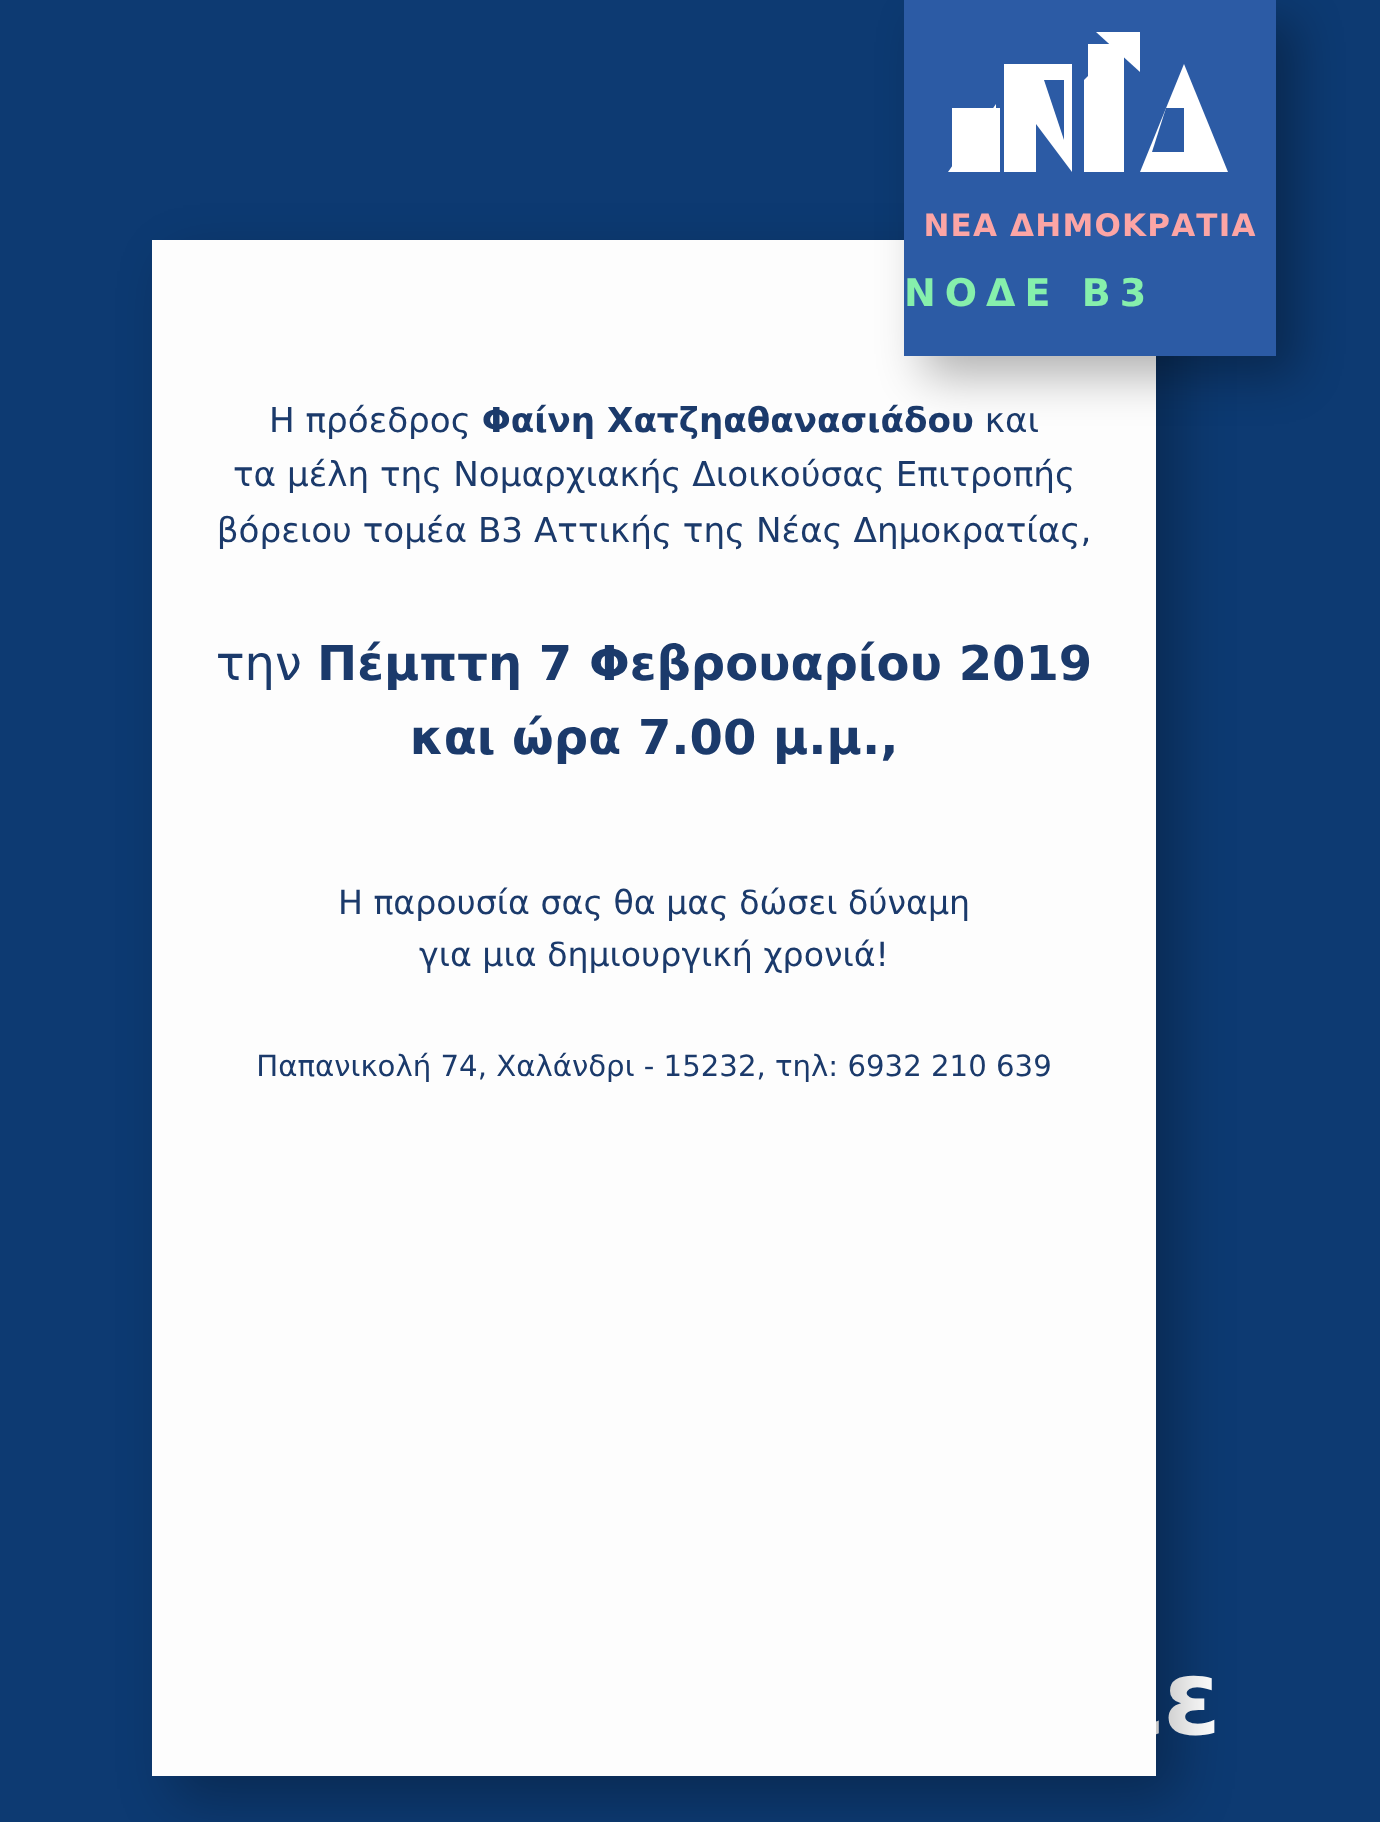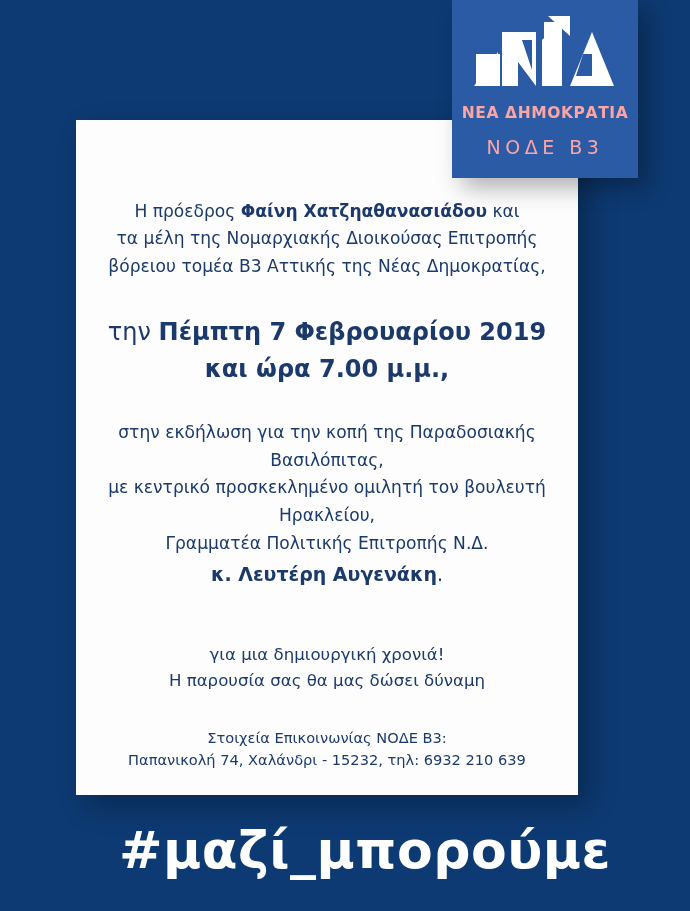--- a/index.html
+++ b/index.html
@@ -53,35 +53,35 @@
     font-weight: 700;
     letter-spacing: 0.6px;
     white-space: nowrap;
   }
 
   .logo-nobe {
     position: absolute;
     left: 0;
     right: 0;
     top: 136px;
-    text-align: center;
-    color: #fca5a5;
+    text-align: left;
+    color: #86efac;
     font-size: 19px;
-    font-weight: 400;
+    font-weight: 700;
     letter-spacing: 4.5px;
     white-space: nowrap;
   }
 
   
   .card {
     position: absolute;
     left: 76px;
     top: 120px;
     width: 502px;
-    height: 675px;
+    height: 768px;
     background: #fdfdfd;
     box-shadow: 11px 11px 26px rgba(0, 0, 0, 0.28);
     z-index: 2;
     color: #1b3a6b;
     text-align: center;
   }
 
   .card-inner {
     padding: 0 24px;
   }
@@ -185,37 +185,28 @@
         <span class="line">τα μέλη της Νομαρχιακής Διοικούσας Επιτροπής</span>
         <span class="line">βόρειου τομέα Β3 Αττικής της Νέας Δημοκρατίας,</span>
       </div>
 
       <div class="blk datewrap">
         <span class="line">
           <span>την </span><b>Πέμπτη 7 Φεβρουαρίου 2019 και ώρα 7.00 μ.μ.,</b>
         </span>
       </div>
 
-      <div class="blk body2">
-        <span class="line">στην  εκδήλωση για την κοπή της Παραδοσιακής Βασιλόπιτας,</span>
-        <span class="line">με κεντρικό προσκεκλημένο ομιλητή τον βουλευτή Ηρακλείου,</span>
-        <span class="line">Γραμματέα Πολιτικής Επιτροπής Ν.Δ.</span>
-        <span class="line speaker">
-          <b>κ. Λευτέρη Αυγενάκη</b><span>.</span>
-        </span>
-      </div>
 
 
       <div class="blk closing">
+        <span class="line">Η παρουσία σας θα μας δώσει δύναμη</span>
         <span class="line">για μια δημιουργική χρονιά!</span>
-        <span class="line">Η παρουσία σας θα μας δώσει δύναμη</span>
       </div>
 
       <div class="blk contact">
-        <span class="line">Στοιχεία Επικοινωνίας ΝΟΔΕ Β3:</span>
         <span class="line">Παπανικολή 74, Χαλάνδρι - 15232, τηλ: 6932 210 639</span>
       </div>
 
     </div>
   </div>
 
   <div class="hashtag">#μαζί_μπορούμε</div>
 
 </div>
 

